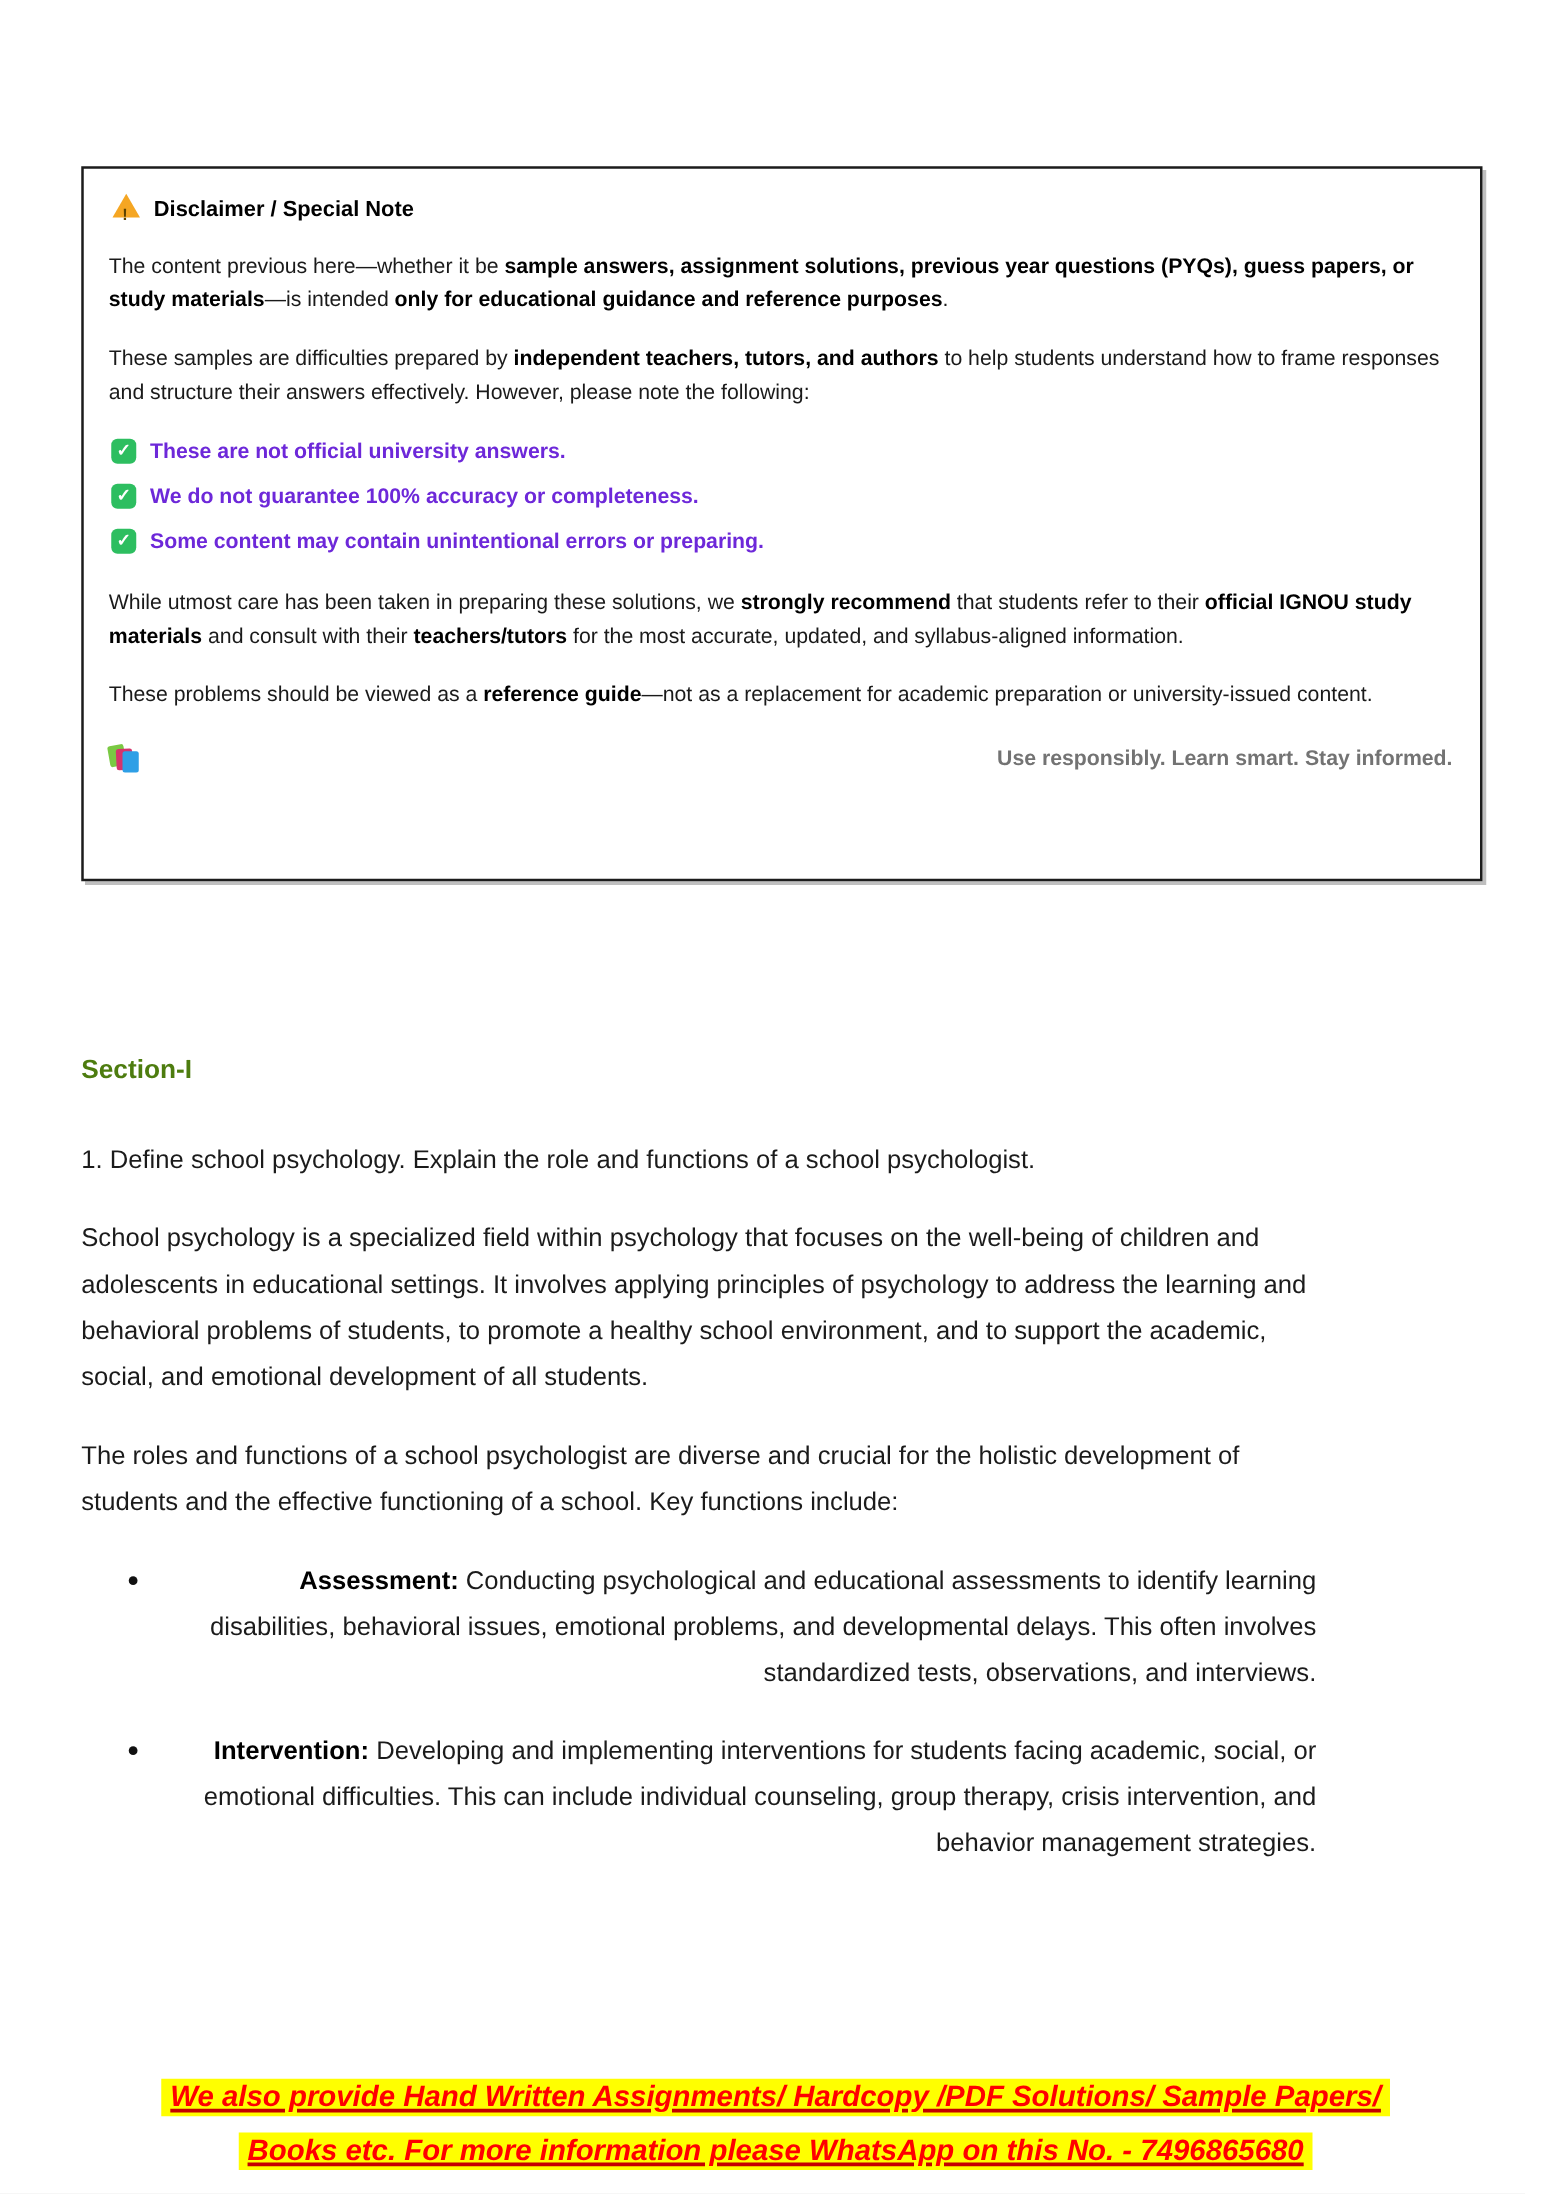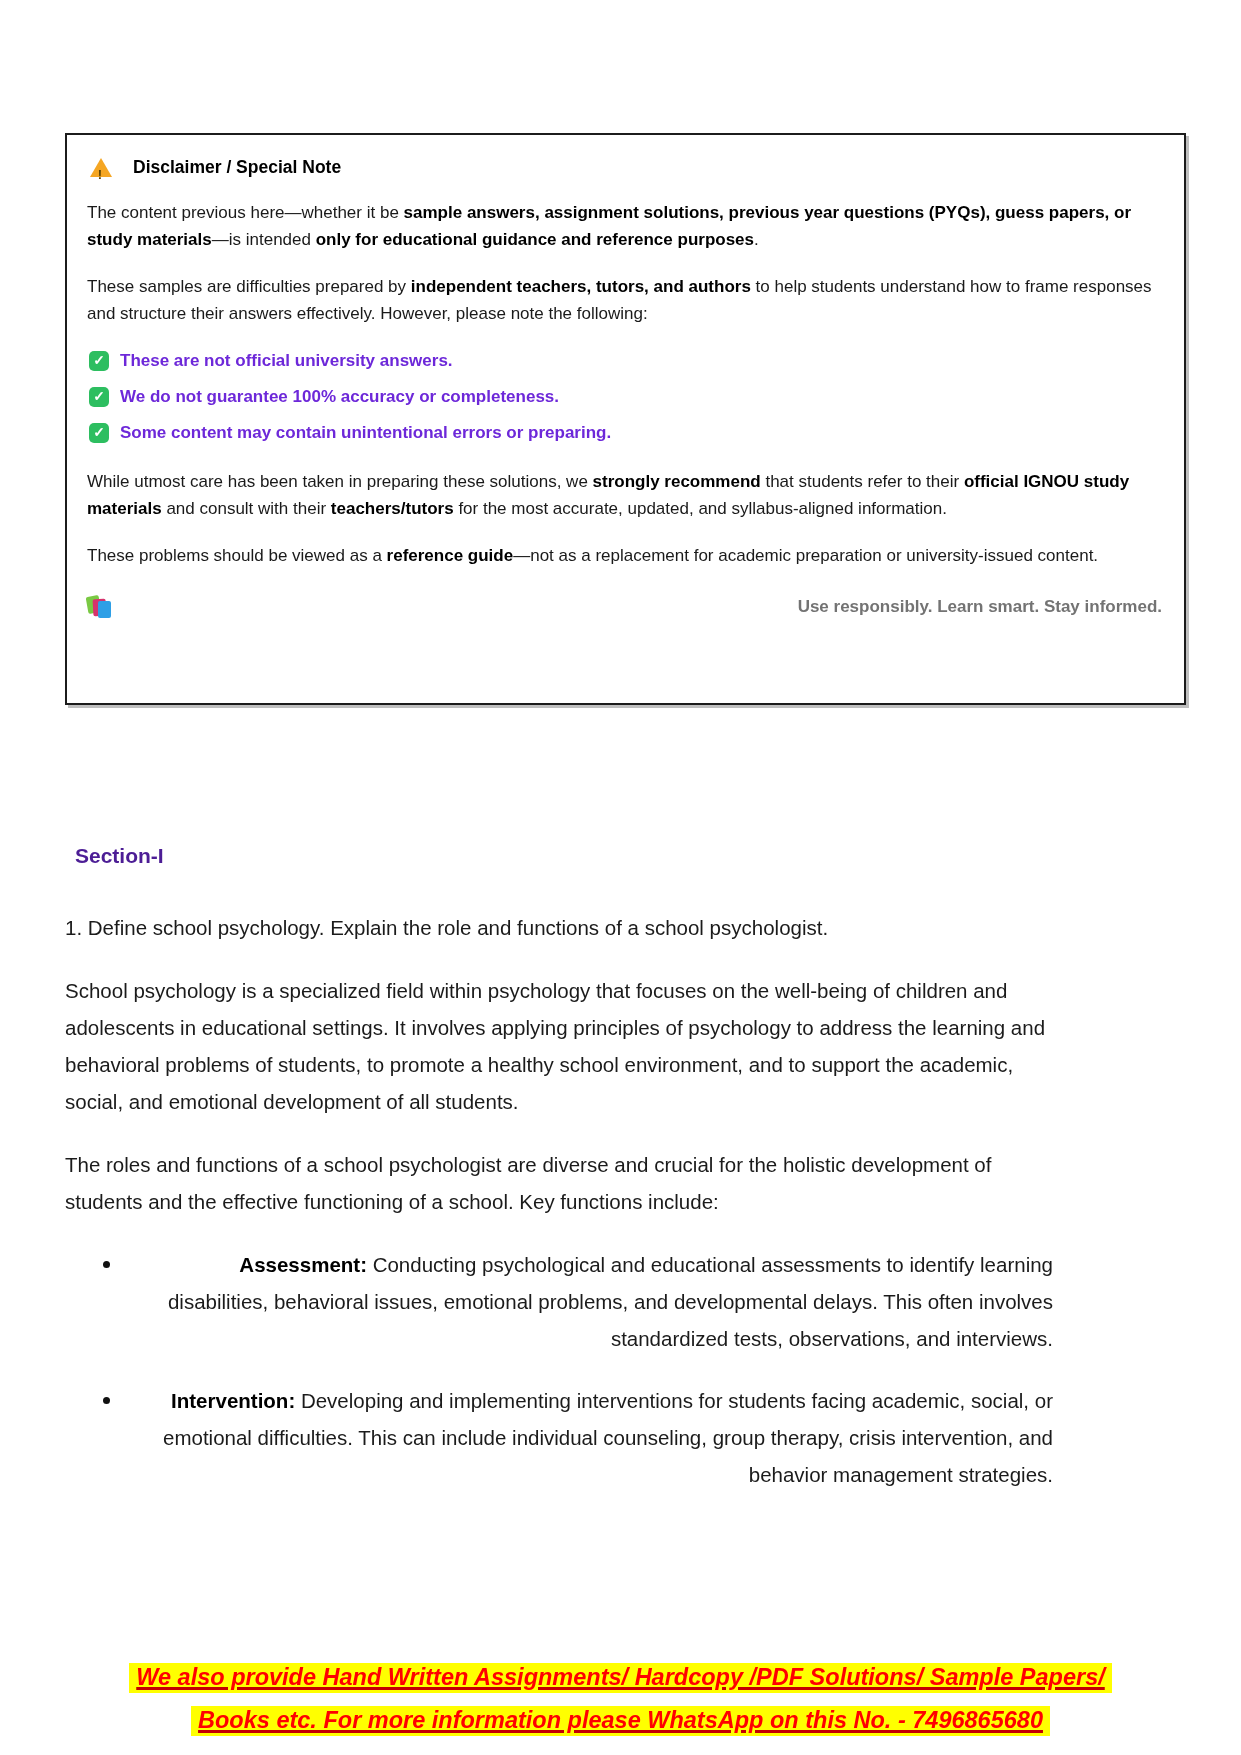--- a/index.html
+++ b/index.html
@@ -17,21 +17,21 @@
   .disclaimer {
     position:absolute; left:65px; top:133px;
     width:1121px; min-height:572px;
     box-sizing:border-box;
     background:#fff;
     border:2px solid #1c1c1c;
     box-shadow:3px 3px 0 rgba(0,0,0,.25);
     padding:17px 22px 20px 20px;
     font-size:17px; line-height:27px;
   }
-  .disc-title-row { display:flex; align-items:center; gap:20px; margin:2px 0 18px 2px; }
+  .disc-title-row { display:flex; gap:10px; margin:2px 0 18px 2px; }
   .disc-title-row h2 { margin:0; font-size:17.5px; font-weight:700; color:#000; }
 
   .warn { position:relative; width:24px; height:21px; display:inline-block; flex:none; }
   .warn::before {
     content:""; position:absolute; left:1px; top:1px;
     width:0; height:0;
     border-left:11px solid transparent; border-right:11px solid transparent;
     border-bottom:19px solid var(--warning_orange, #f5a623);
   }
   .warn::after {
@@ -56,21 +56,21 @@
 
   .disc-footer { display:flex; align-items:center; gap:12px; margin-top:24px; font-weight:700; color:#737373;justify-content:space-between; }
   .books-icon { position:relative; width:26px; height:23px; display:inline-block; flex:none; }
   .books-icon .bk { position:absolute; width:13px; height:17px; border-radius:2px; }
   .books-icon .bk.g { background:#7ac943; left:0;  top:1px; transform:rotate(-10deg); }
   .books-icon .bk.r { background:#d6336c; left:6px; top:4px; transform:rotate(-3deg); }
   .books-icon .bk.b { background:#2e9fe6; left:11px; top:6px; }
 
   
   .body { position:absolute; left:65px; top:843px; width:1000px; font-size:20.5px; line-height:37px; color:#1b1b1b; }
-  .body h3 { margin:0 0 40px 10px; font-size:21px; line-height:26px; font-weight:700; color:#4c1d95; }
+  .body h3 { margin:0 0 40px 0; font-size:21px; line-height:26px; font-weight:700; color:#4d7c0f; }
   .body p { margin:0 0 26px 0; }
   .bullets { list-style:none; margin:11px 12px 0 0; padding:0;text-align:right; }
   .bullets li { display:flex; margin:0 0 25px 0; }
   .bullets .dot { flex:none; width:7px; height:7px; border-radius:50%; background:#111; margin:15px 28px 0 38px; }
   .bullets .b { font-weight:700; color:#000; }
 
   
   .promo {
     position:absolute; left:0; right:0; top:1656px;
     text-align:center;

